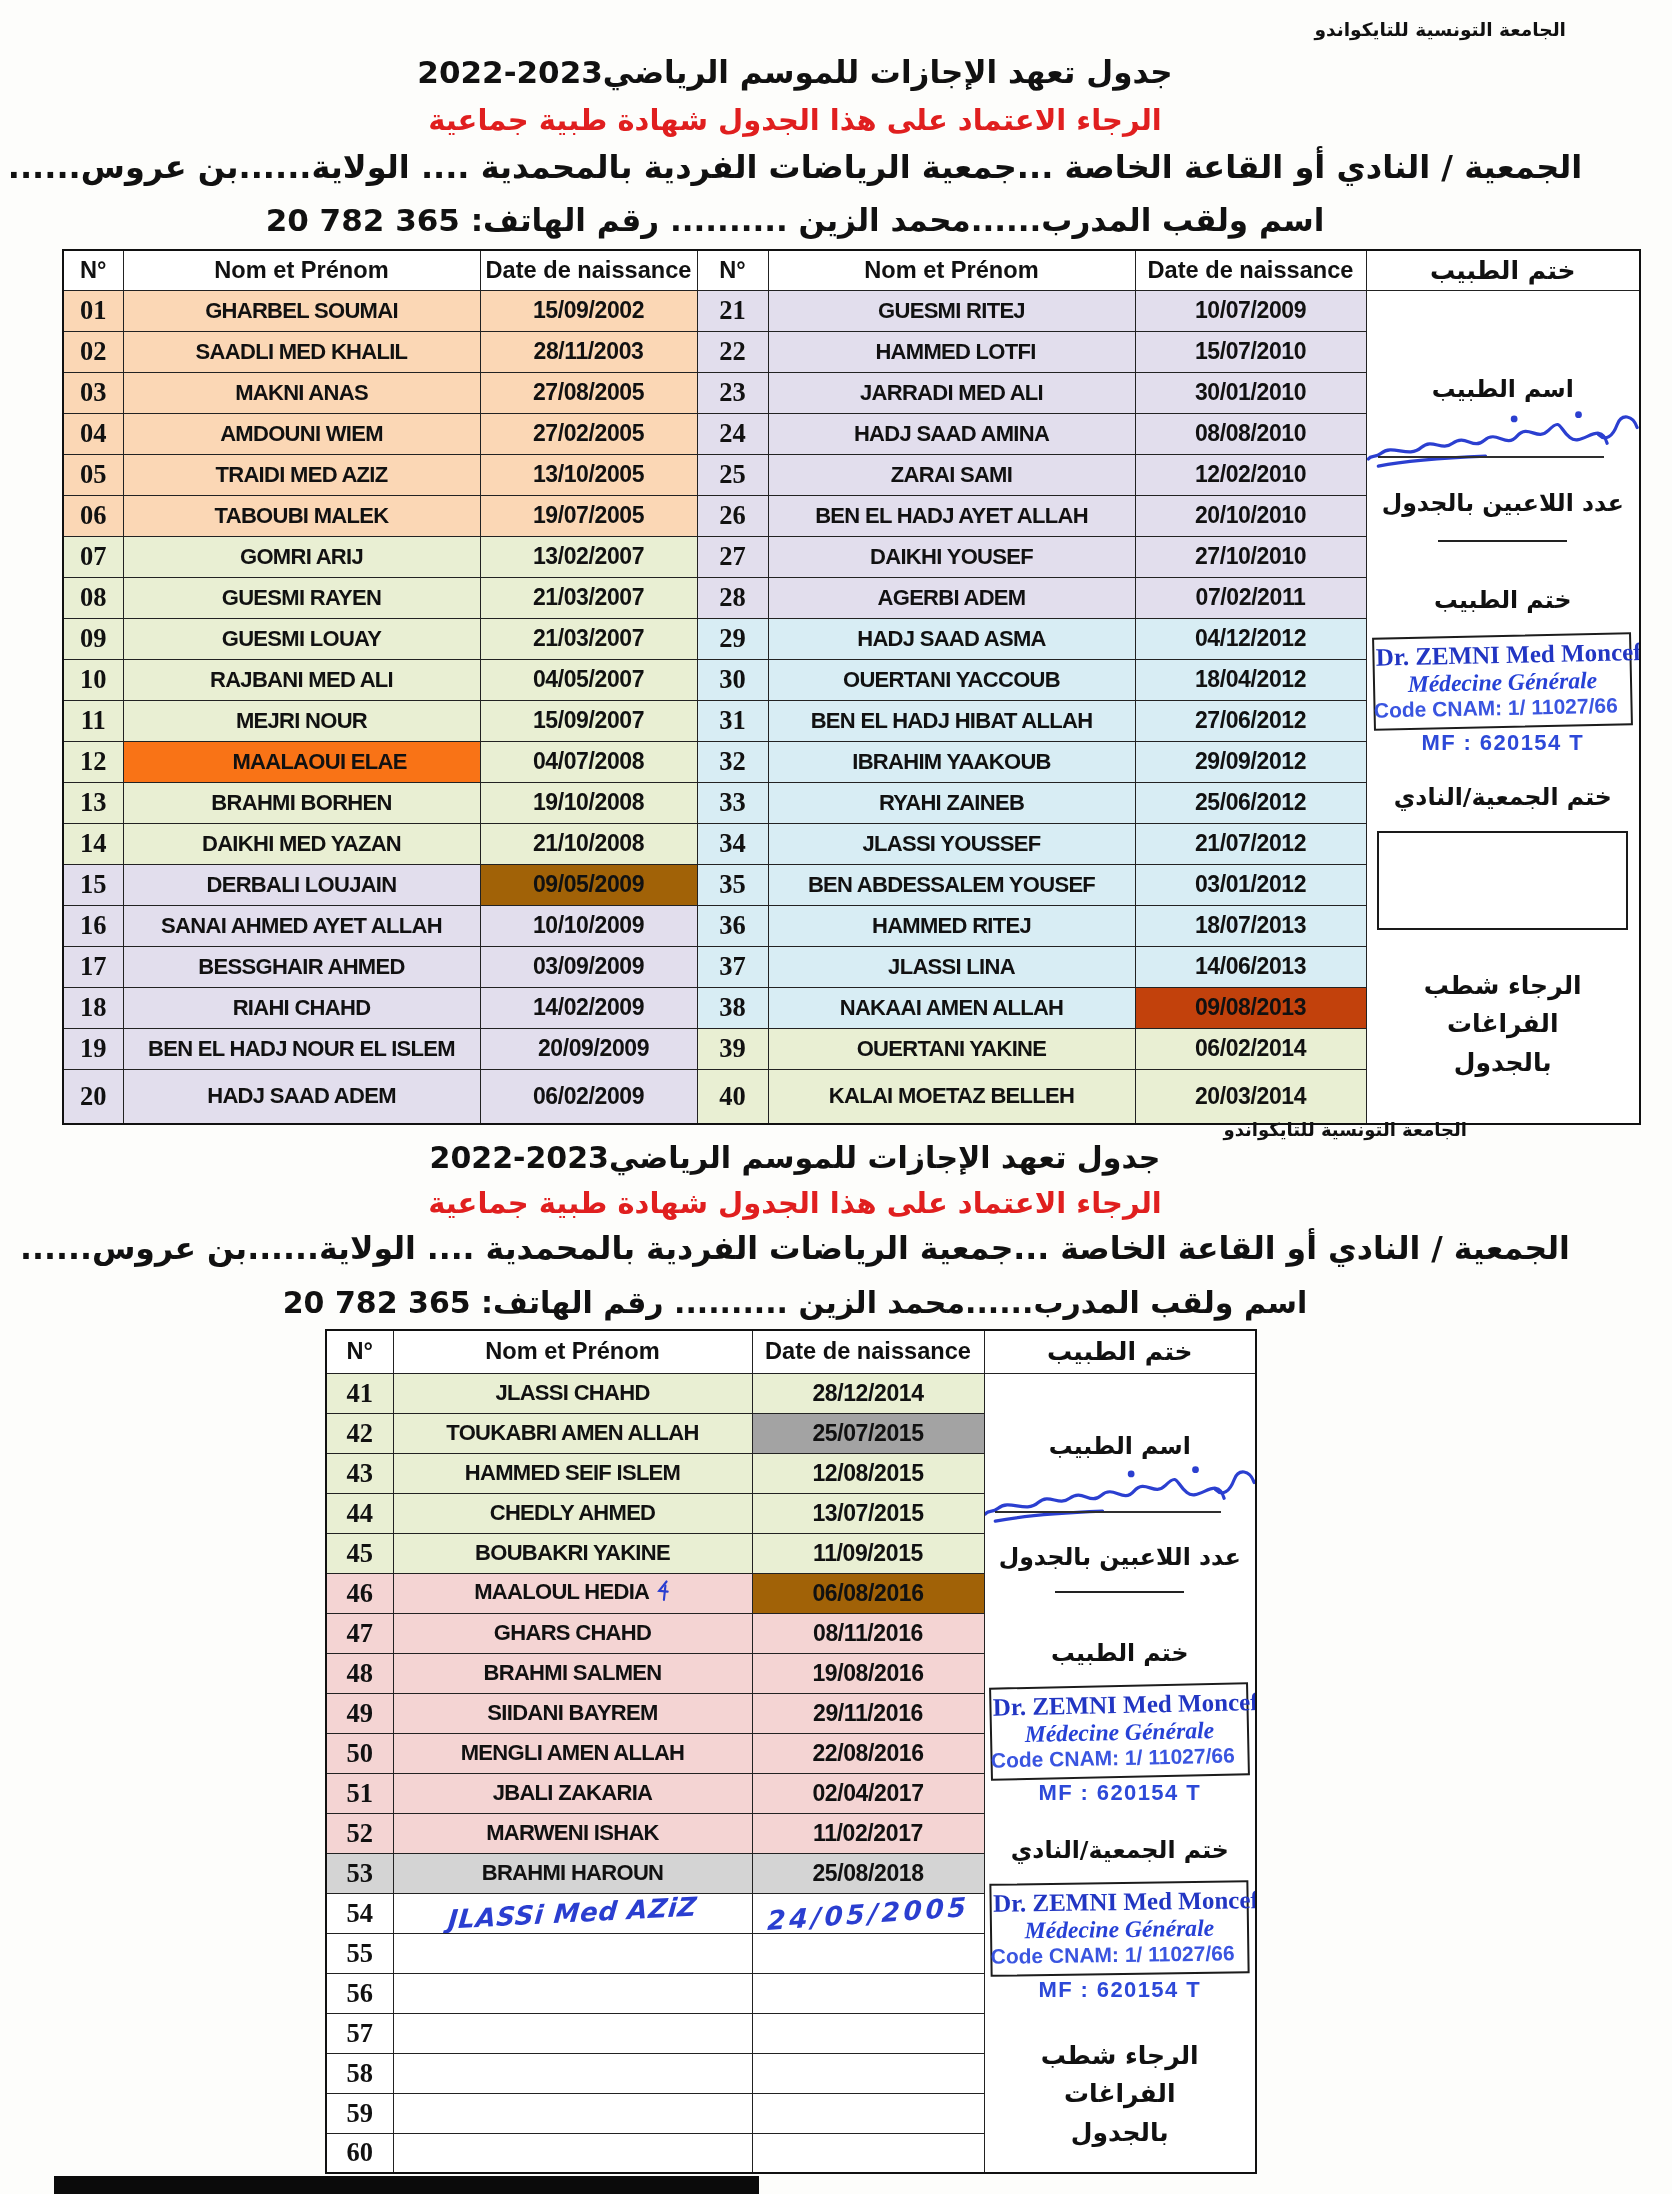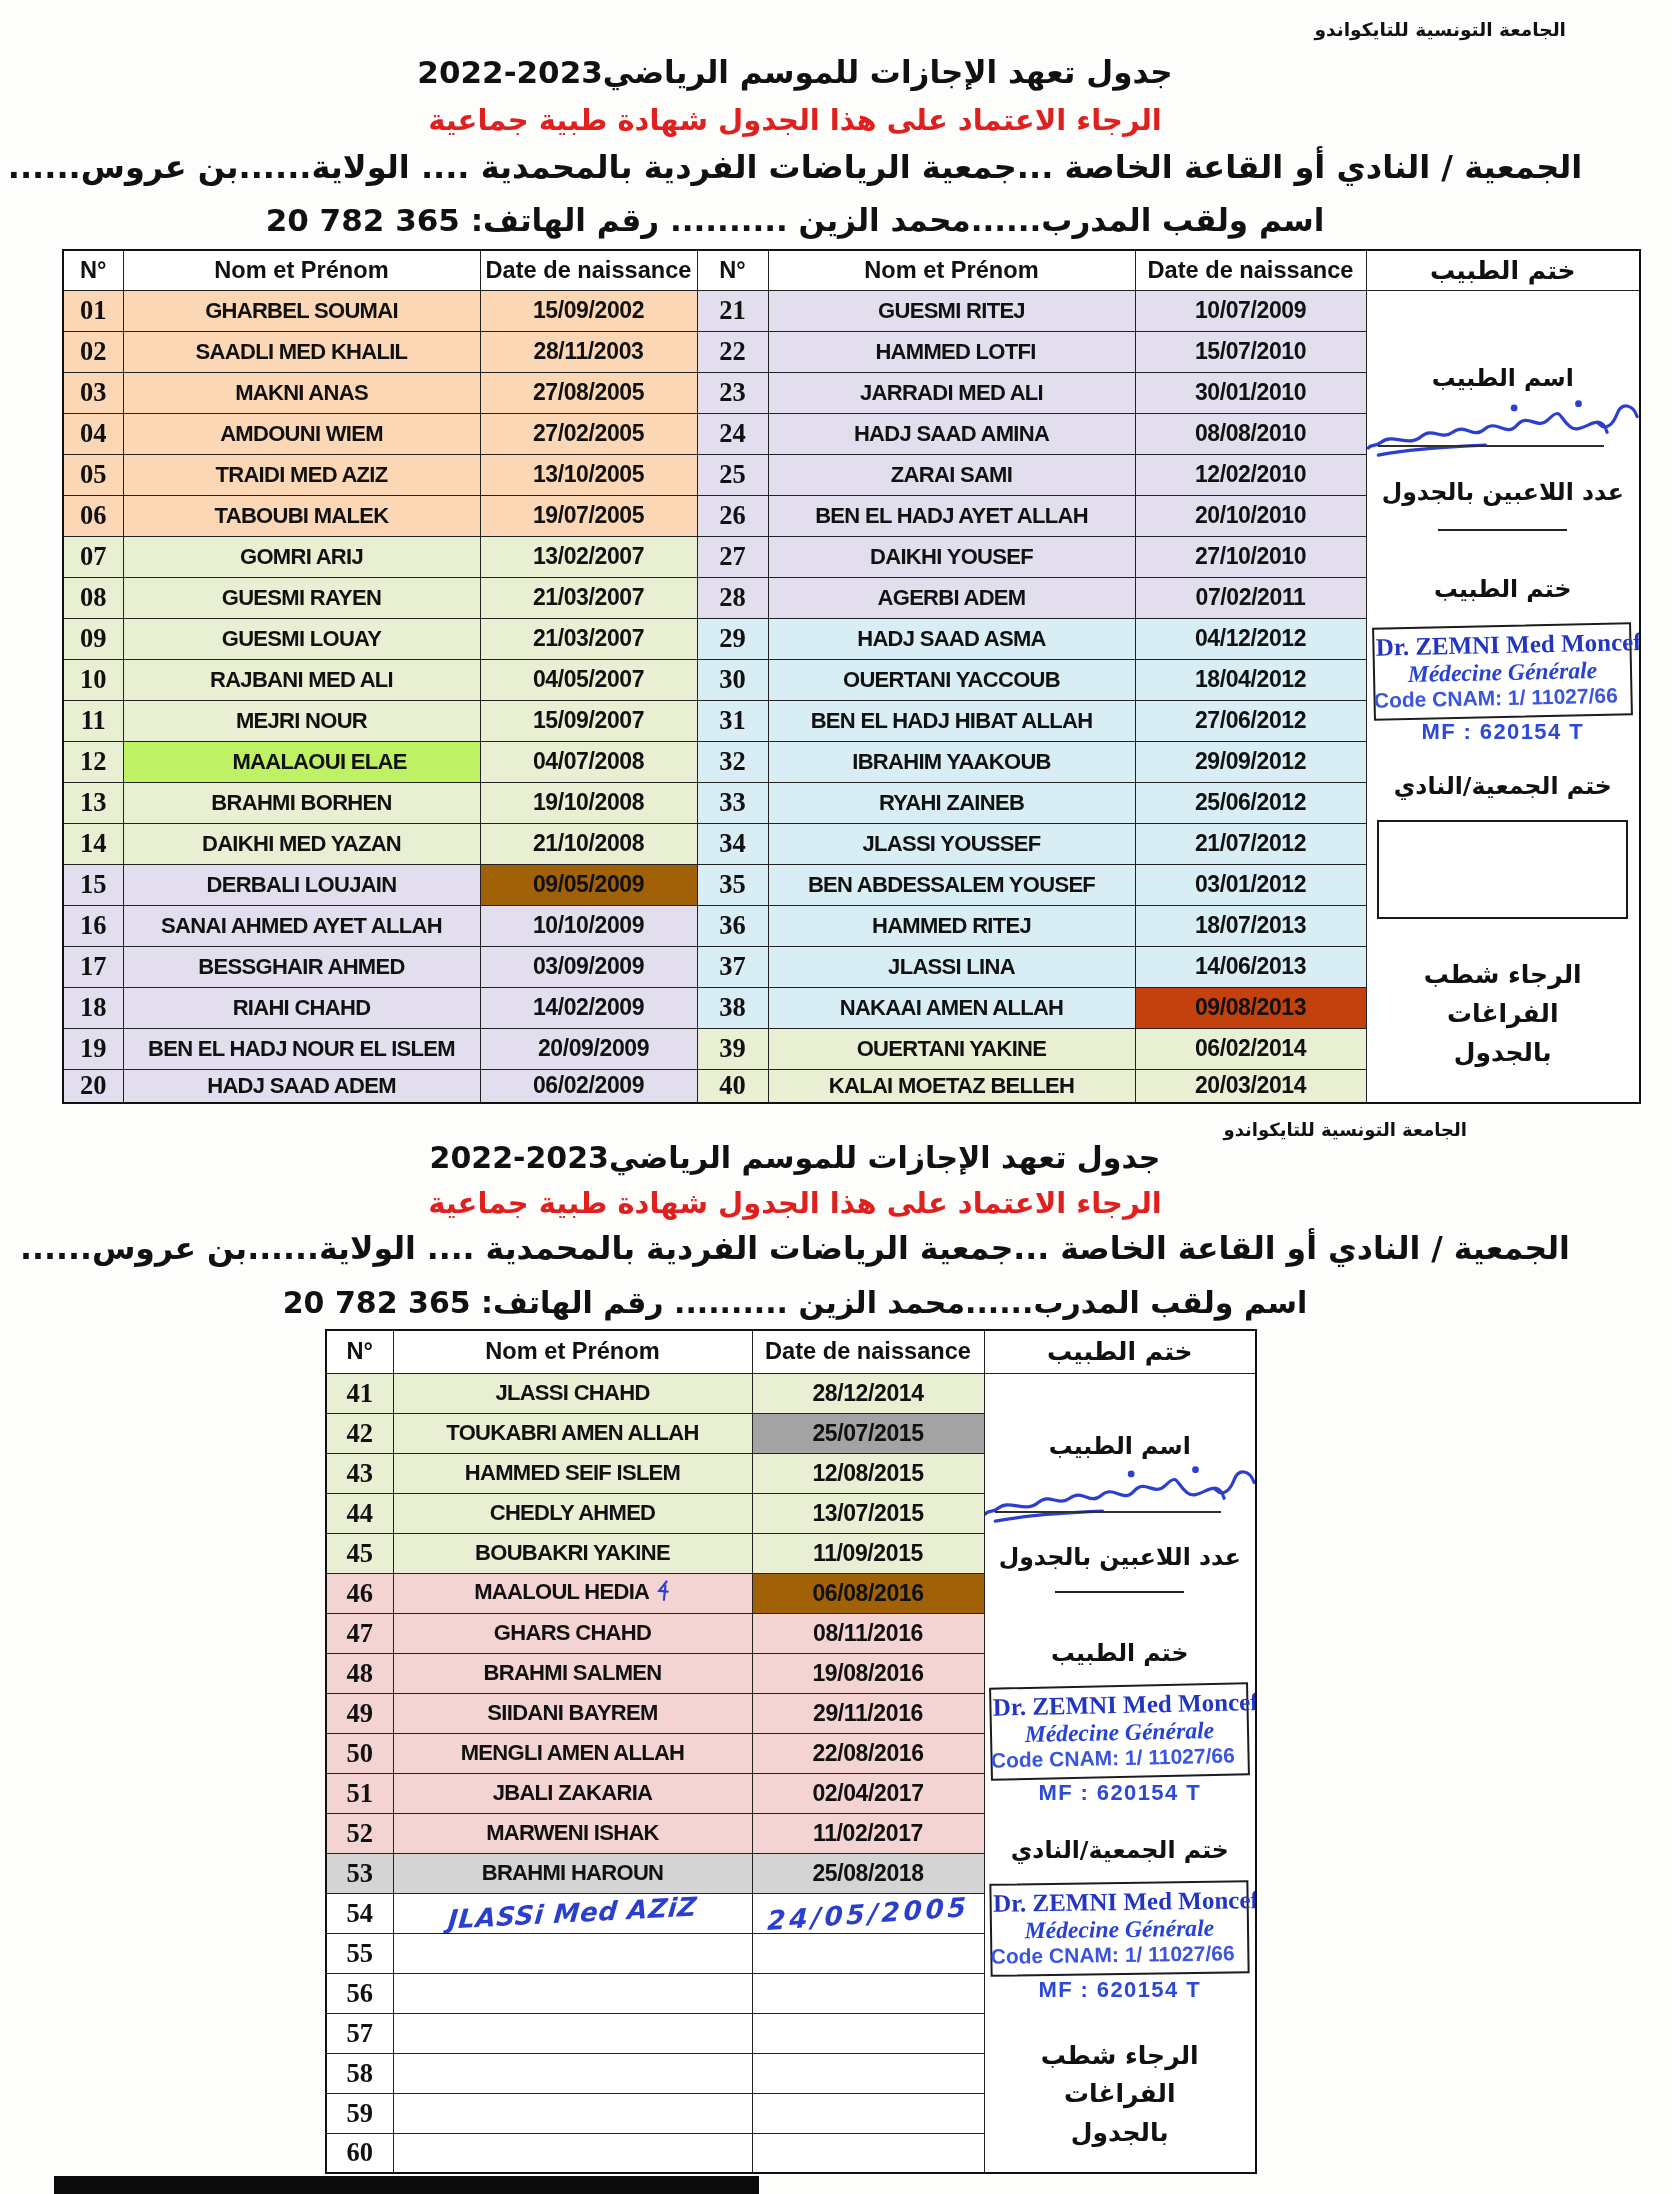--- a/index.html
+++ b/index.html
@@ -195,21 +195,21 @@
         <tr style="height: 41px;">
           <td class="num" style="background: rgb(233, 239, 211);">11</td>
           <td class="name" style="background: rgb(233, 239, 211);">MEJRI NOUR</td>
           <td class="dob" style="background: rgb(233, 239, 211);">15/09/2007</td>
           <td class="num" style="background: rgb(216, 237, 244);">31</td>
           <td class="name" style="background: rgb(216, 237, 244);">BEN EL HADJ HIBAT ALLAH</td>
           <td class="dob" style="background: rgb(216, 237, 244);">27/06/2012</td>
         </tr>
         <tr style="height: 41px;">
           <td class="num" style="background: rgb(233, 239, 211);">12</td>
-          <td class="name" style="background: #bef264; padding-left: 36px;">MAALAOUI ELAE</td>
+          <td class="name" style="background: #f97316; padding-left: 36px;">MAALAOUI ELAE</td>
           <td class="dob" style="background: rgb(233, 239, 211);">04/07/2008</td>
           <td class="num" style="background: rgb(216, 237, 244);">32</td>
           <td class="name" style="background: rgb(216, 237, 244);">IBRAHIM YAAKOUB</td>
           <td class="dob" style="background: rgb(216, 237, 244);">29/09/2012</td>
         </tr>
         <tr style="height: 41px;">
           <td class="num" style="background: rgb(233, 239, 211);">13</td>
           <td class="name" style="background: rgb(233, 239, 211);">BRAHMI BORHEN</td>
           <td class="dob" style="background: rgb(233, 239, 211);">19/10/2008</td>
           <td class="num" style="background: rgb(216, 237, 244);">33</td>
@@ -257,21 +257,21 @@
           <td class="dob" style="background: #c2410c; margin-left: 24px;">09/08/2013</td>
         </tr>
         <tr style="height: 41px;">
           <td class="num" style="background: rgb(226, 222, 237);">19</td>
           <td class="name" style="background: rgb(226, 222, 237);">BEN EL HADJ NOUR EL ISLEM</td>
           <td class="dob" style="background: rgb(226, 222, 237); padding-left: 10px;">20/09/2009</td>
           <td class="num" style="background: rgb(233, 239, 211);">39</td>
           <td class="name" style="background: rgb(233, 239, 211);">OUERTANI YAKINE</td>
           <td class="dob" style="background: rgb(233, 239, 211);">06/02/2014</td>
         </tr>
-        <tr style="height: 34px;">
+        <tr style="height: 55px;">
           <td class="num" style="background: rgb(226, 222, 237);">20</td>
           <td class="name" style="background: rgb(226, 222, 237);">HADJ SAAD ADEM</td>
           <td class="dob" style="background: rgb(226, 222, 237);">06/02/2009</td>
           <td class="num" style="background: rgb(233, 239, 211);">40</td>
           <td class="name" style="background: rgb(233, 239, 211);">KALAI MOETAZ BELLEH</td>
           <td class="dob" style="background: rgb(233, 239, 211);">20/03/2014</td>
         </tr>
       </tbody>
   </table>
 

